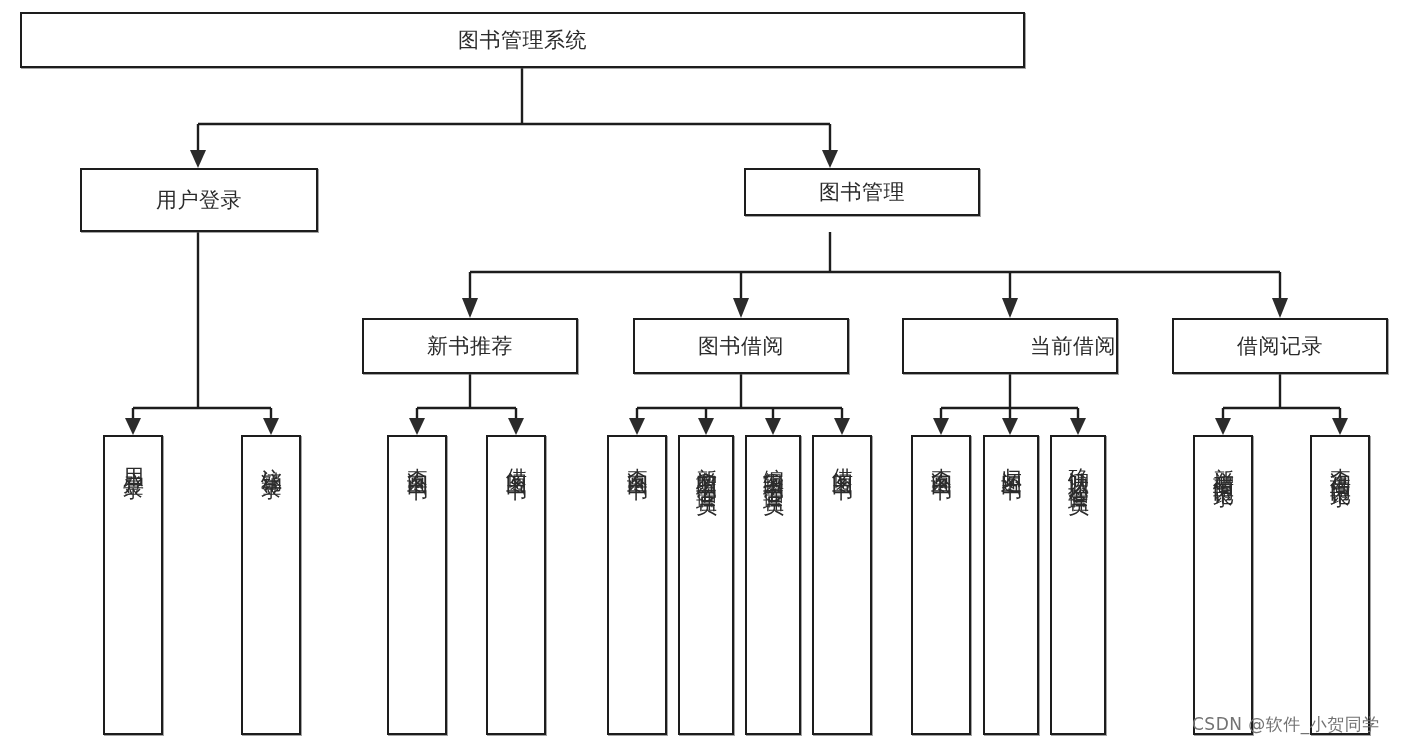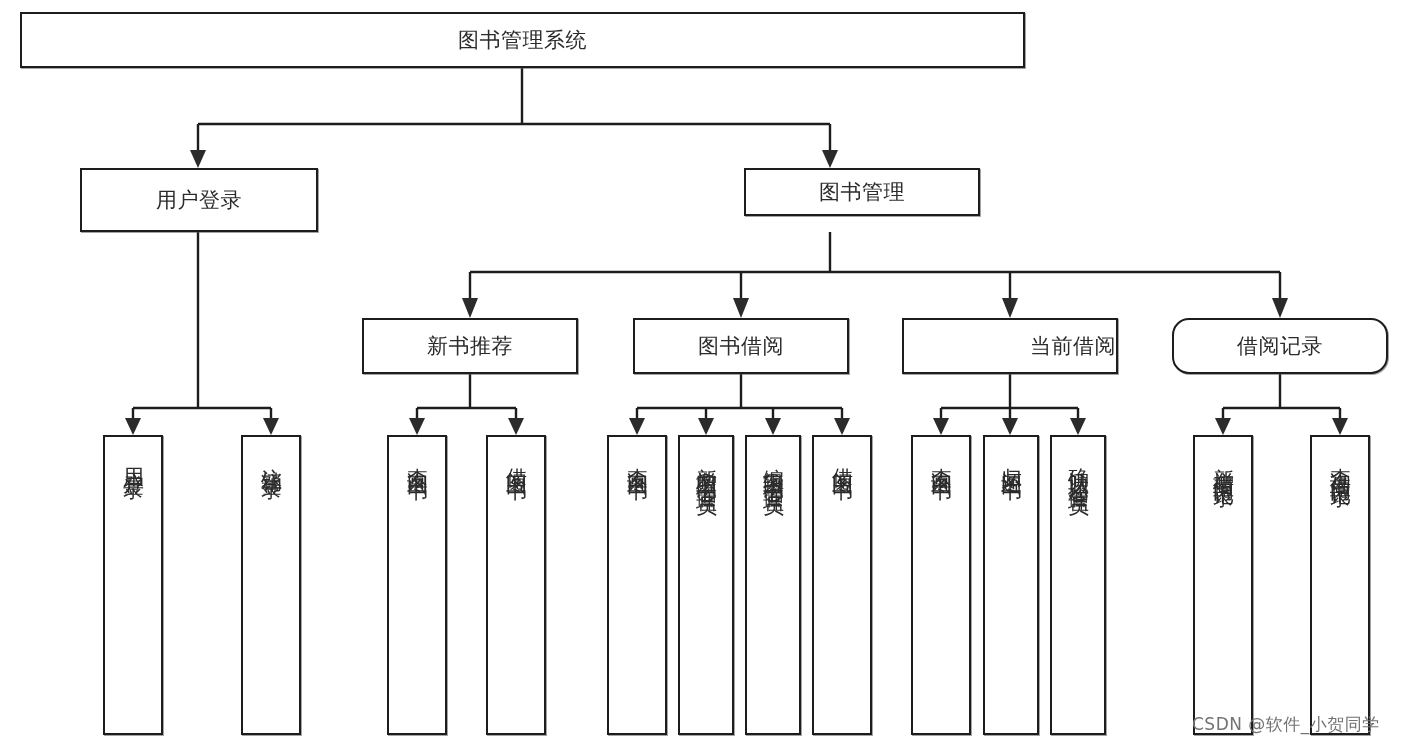--- a/index.html
+++ b/index.html
@@ -164,21 +164,21 @@
   </div>
 
   <div class="node-box" style="left:633px; top:318px; width:216px; height:56px;">
     <span class="node-label">图书借阅</span>
   </div>
 
   <div class="node-box" style="left:902px; top:318px; width:216px; height:56px;justify-content:flex-end;">
     <span class="node-label">当前借阅</span>
   </div>
 
-  <div class="node-box" style="left:1172px; top:318px; width:216px; height:56px;border-radius:17px;">
+  <div class="node-box" style="left:1172px; top:318px; width:216px; height:56px;">
     <span class="node-label">借阅记录</span>
   </div>
 
   <div class="node-box vertical" style="left:103px; top:435px; width:60px; height:300px;">
     <span class="node-label">用户登录</span>
   </div>
   <div class="node-box vertical" style="left:241px; top:435px; width:60px; height:300px;">
     <span class="node-label">注销登录</span>
   </div>
 

